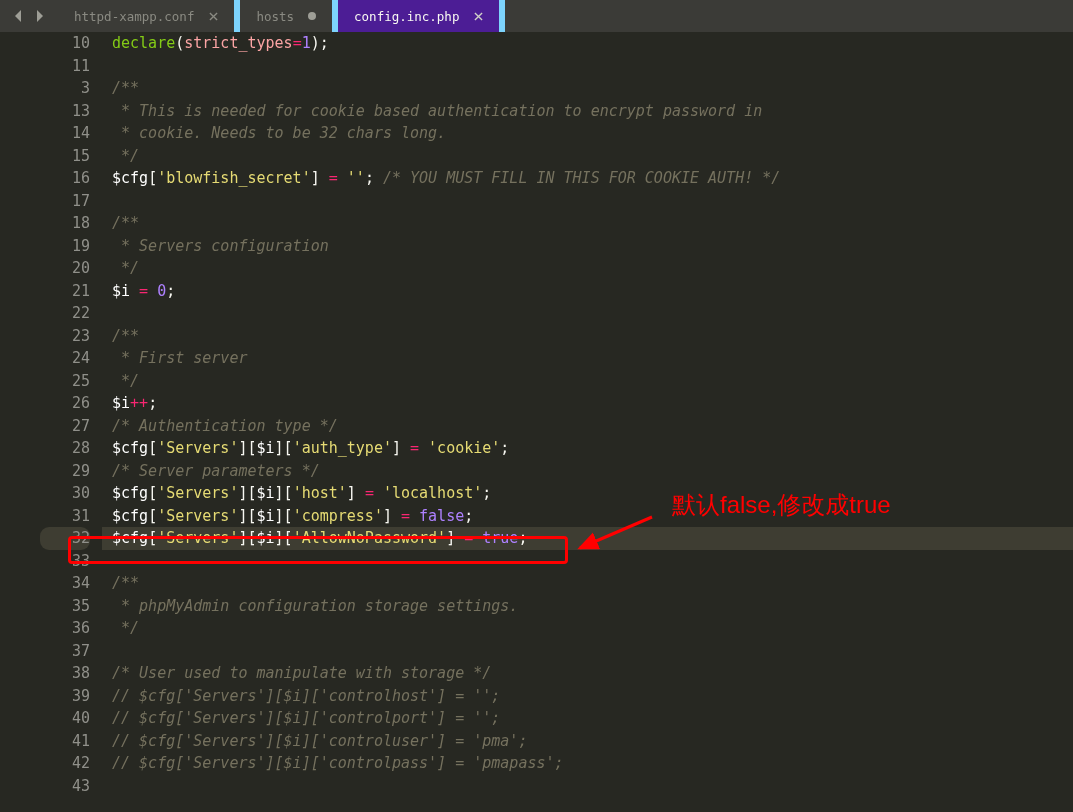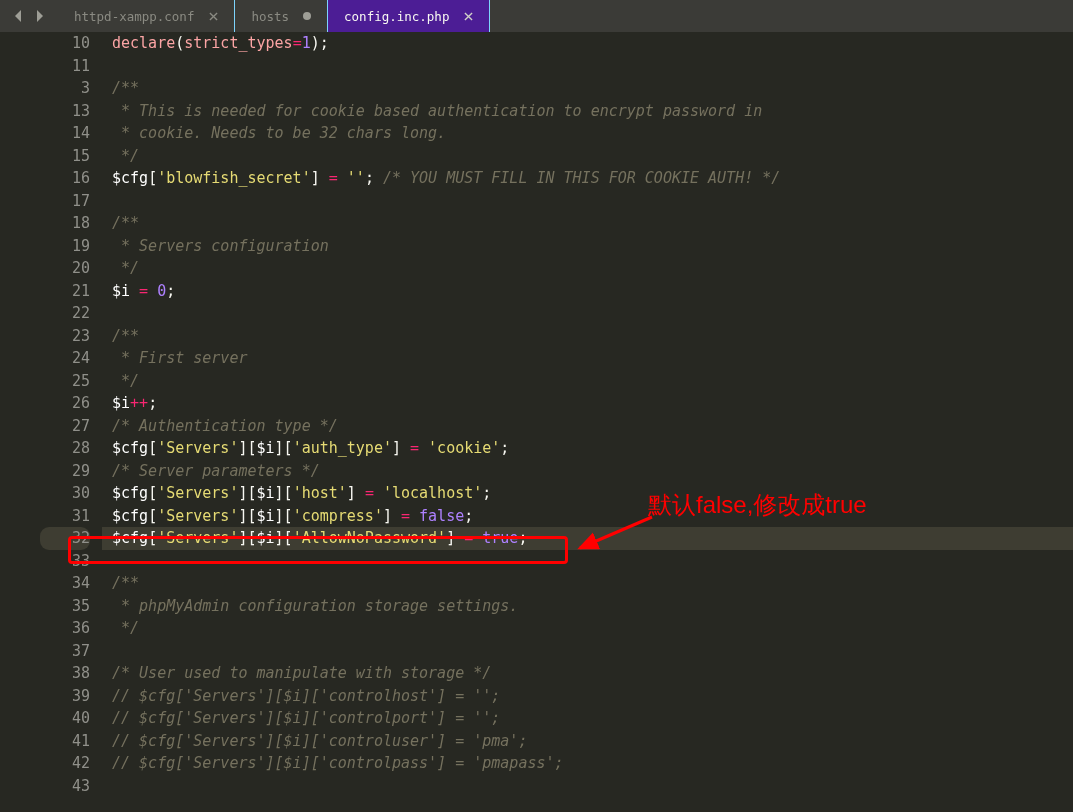--- a/index.html
+++ b/index.html
@@ -28,21 +28,21 @@
   .nav-arrow svg { fill: #9e9e96; }
 
   .tabs { display: flex; flex: 1; }
   .tab {
     display: flex;
     align-items: center;
     gap: 14px;
     padding: 0 16px;
     font-size: 12.5px;
     color: #8a8a82;
-    border-right: 1px solid #7dd3fc;
+    border-right: 6px solid #7dd3fc;
     position: relative;
     cursor: pointer;
     user-select: none;
   }
   .tab.active {
     background: #4c1d95;
     color: #f8f8f2;
   }
   .tab .close, .tab .dirty {
     width: 10px; height: 10px;
@@ -78,21 +78,21 @@
     color: #f8f8f2;
     position: relative;
   }
   .gutter div, .code div.row { height: 22.5px; }
   .code div.row { padding-left: 10px; }
 
   .row.current-line { background: #3e3d32; }
   .gutter div.current-line { background: #3e3d32; border-radius: 9px; }
 
   
-  .tok-kw   { color: #fca5a5; margin-top: 43px; }      
+  .tok-kw   { color: #84cc16; margin-top: 43px; }      
   .tok-var  { color: #ffffff; }      
   .tok-fn   { color: #fca5a5; }      
   .tok-num  { color: #ae81ff; }      
   .tok-str  { color: #e6db74; }      
   .tok-com  { color: #75715e; font-style: italic; }
   .tok-pun  { color: #f8f8f2; }
   .tok-op   { color: #f92672; }
 
   
   .annot-box {
@@ -197,14 +197,14 @@
 
   <div class="annot-box" id="annot-box" style="left: 68px; top: 504px; width: 500px; height: 28px;"></div>
   <svg class="annot-arrow" id="annot-arrow" width="1073" height="780" style="left:0;top:0;">
     <defs>
       <marker id="ahead" markerWidth="8" markerHeight="8" refX="6" refY="3" orient="auto">
         <path d="M0,0 L7,3 L0,6 Z" fill="#ff0000"></path>
       </marker>
     </defs>
     <line id="annot-line" stroke="#ff0000" stroke-width="3" marker-end="url(#ahead)" x1="652" y1="485" x2="580" y2="516"></line>
   </svg>
-  <div class="annot-text" id="annot-text" style="left: 648px; top: 462px;">默认false,修改成true</div>
+  <div class="annot-text" id="annot-text" style="left: 672px; top: 462px;">默认false,修改成true</div>
 </div>
 
 </body></html>

